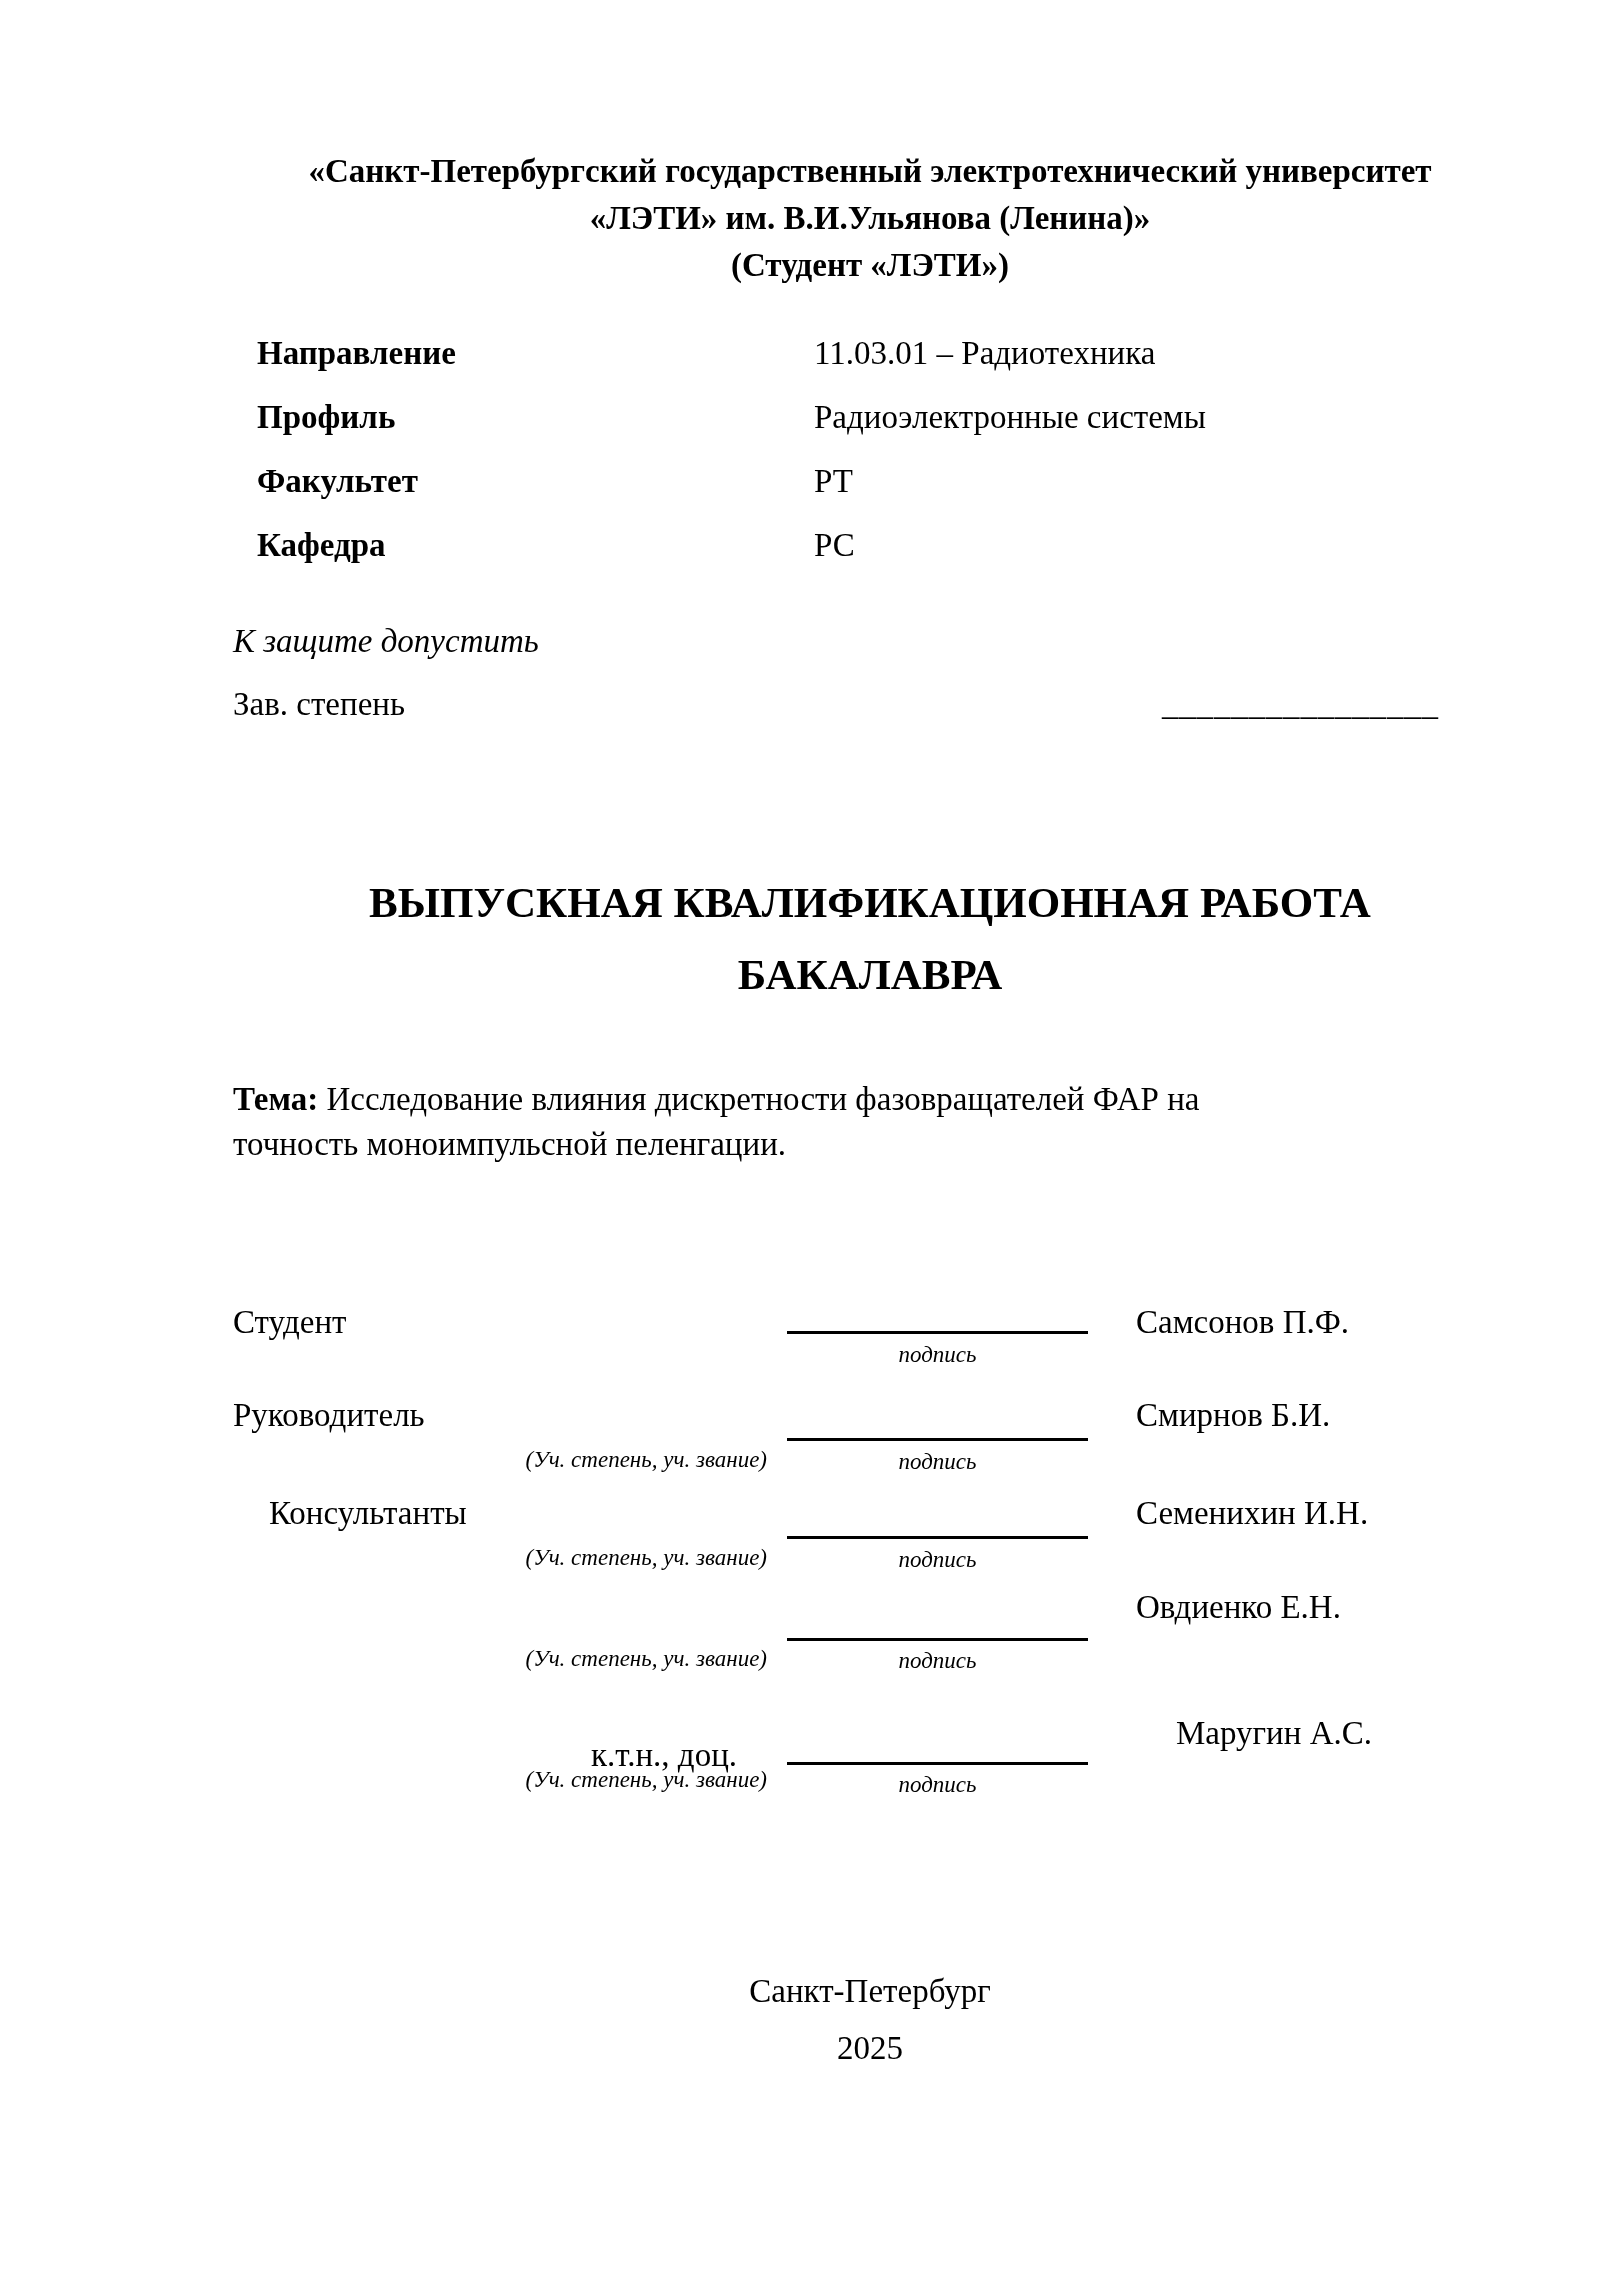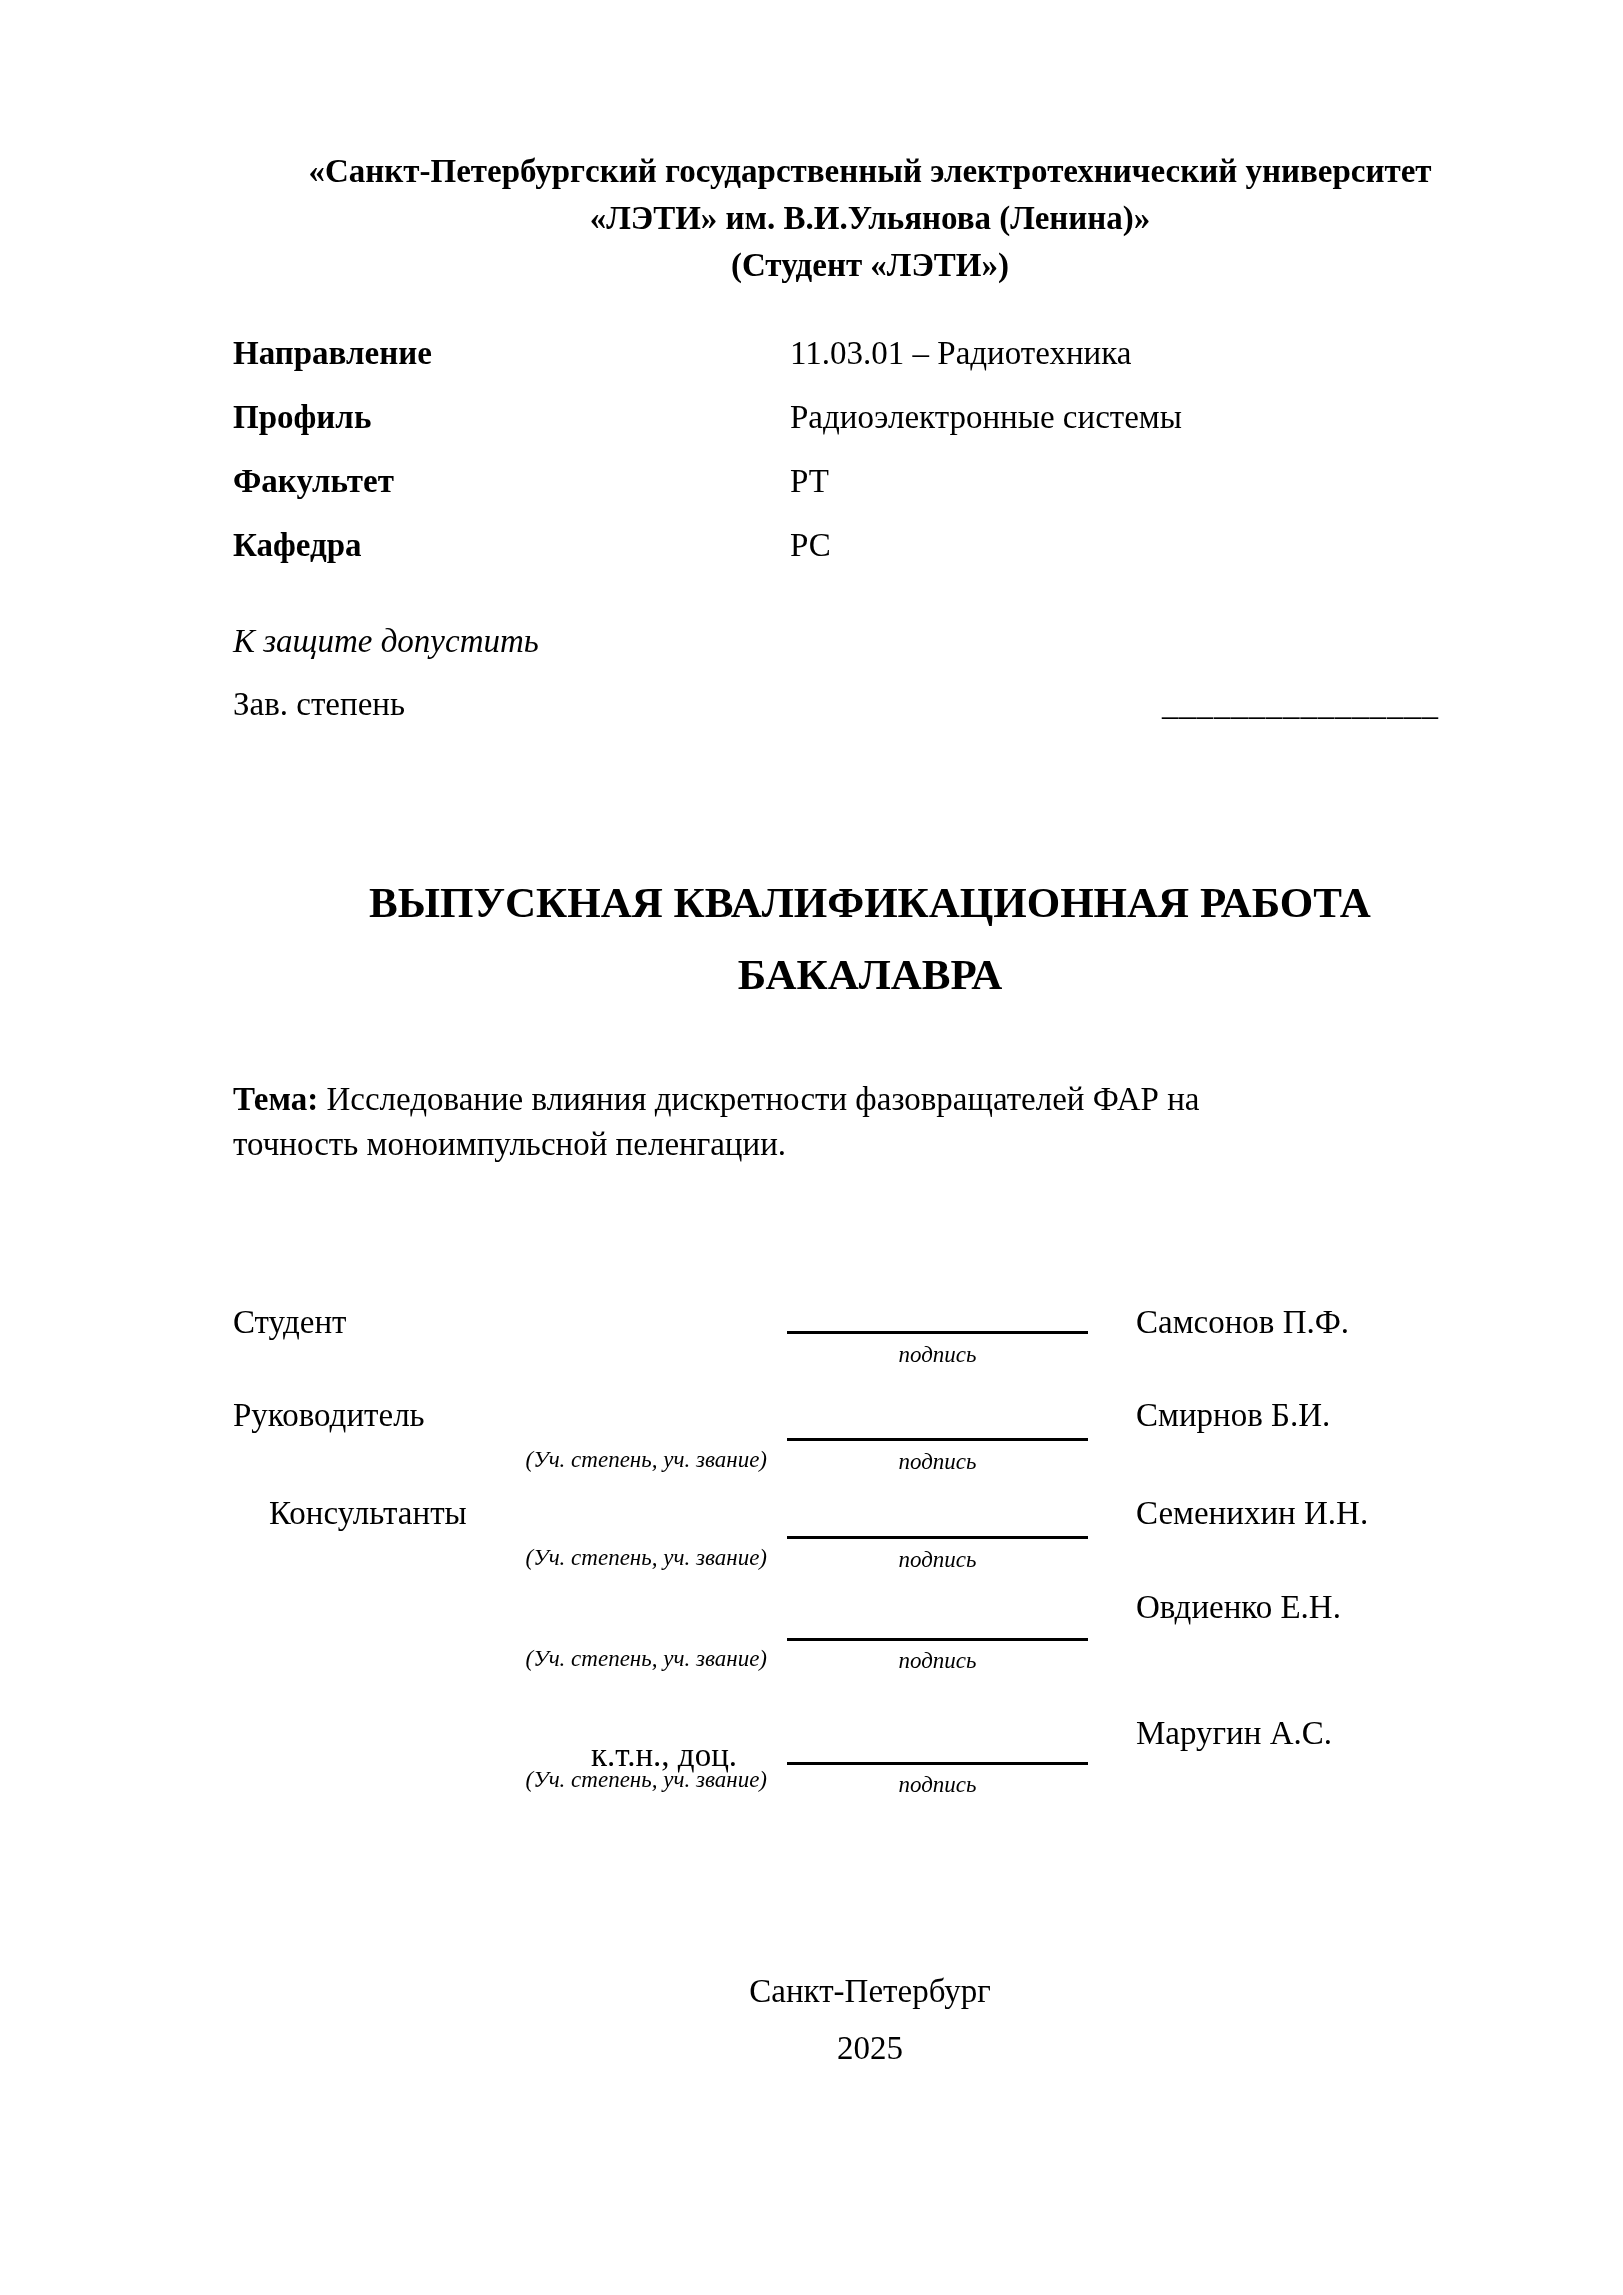--- a/index.html
+++ b/index.html
@@ -13,21 +13,21 @@
     overflow:hidden;
     border-radius:28px;
   }
   .abs{position:absolute;}
   .center-col{left:233px;width:1274px;text-align:center;}
   .nowrap{white-space:nowrap;}
   .bold{font-weight:bold;}
 
   .header-block{top:148px;line-height:47px;font-weight:bold;}
   .fields-block{top:334px;left:233px;width:1274px;}
-  .field-row{position:relative;height:64px;line-height:39px;}
+  .field-row{position:relative;height:64px;line-height:39px;margin-left:24px;}
   .field-label{font-weight:bold;}
   .field-value{position:absolute;left:557px;top:0;}
 
   .admit-line{top:622px;left:233px;line-height:39px;font-style:italic;}
   .zav-line{top:685px;left:233px;line-height:39px;}
   .zav-sig{top:685px;left:1162px;line-height:39px;letter-spacing:0.8px;}
 
   .title-block{top:867px;font-size:43px;font-weight:bold;line-height:72px;}
   .tema-block{top:1077px;left:233px;line-height:45px;}
 
@@ -103,21 +103,21 @@
 
   <div class="abs name nowrap" style="top:1588px;">Овдиенко Е.Н.</div>
   <div class="abs sig-line" style="top:1638px;"></div>
   <div class="abs degree" style="top:1645px;">(Уч. степень, уч. звание)</div>
   <div class="abs podpis" style="top:1647px;">подпись</div>
 
   <div class="abs ktn nowrap" style="top:1713px;">к.т.н., доц.</div>
   <div class="abs degree" style="top:1766px;">(Уч. степень, уч. звание)</div>
   <div class="abs sig-line" style="top:1762px;"></div>
   <div class="abs podpis" style="top:1771px;">подпись</div>
-  <div class="abs name nowrap" style="top:1714px;">Маругин А.С.</div>
+  <div class="abs name nowrap" style="top:1714px;margin-left:40px;">Маругин А.С.</div>
 
   <div class="abs center-col footer-block">
     <div class="nowrap">Санкт-Петербург</div>
     <div class="nowrap">2025</div>
   </div>
 
 </div>
 
 
 </body></html>

